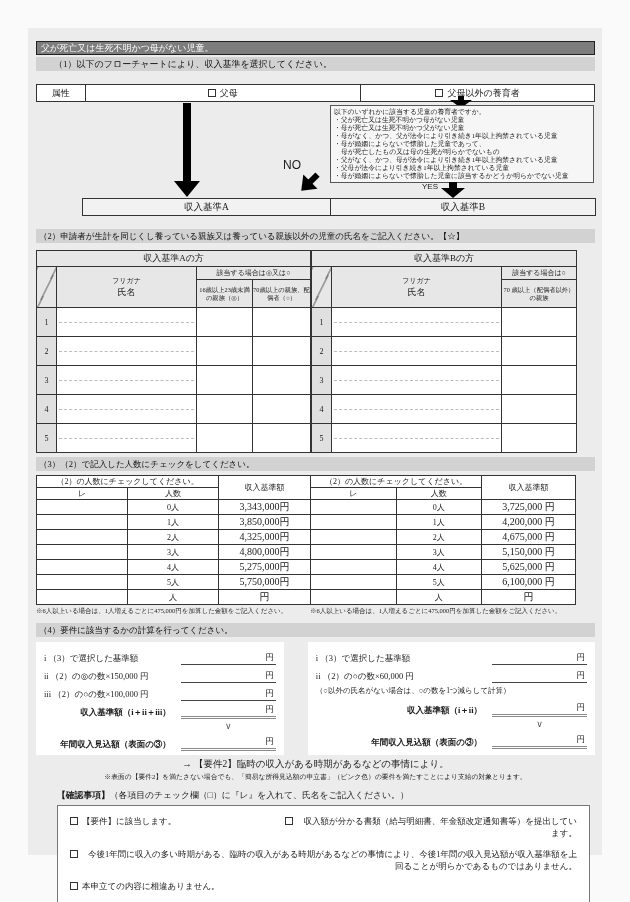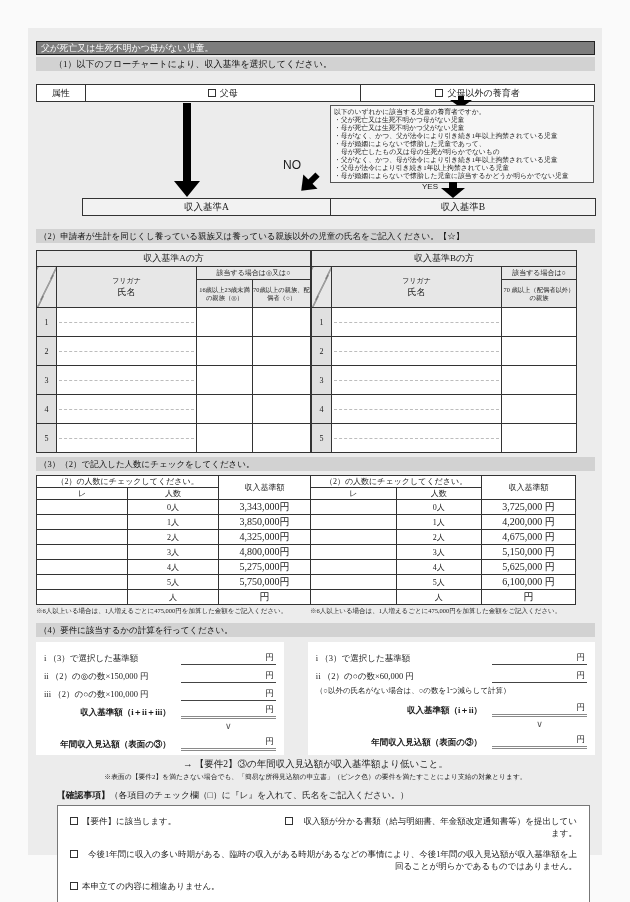--- a/index.html
+++ b/index.html
@@ -427,21 +427,21 @@
         <span class="sp"></span>
             <span class="vsym">∨</span>
       </div>
       <div class="calcrow">
         <span class="clabel sum">年間収入見込額（表面の③）</span>
         <span class="cfield dbl"><span>円</span></span>
       </div>
     </div>
   </div>
 
-  <div class="req2">→ 【要件2】③の年間収入見込額が収入基準額より低いこと。</div>
+  <div class="req2">→ 【要件2】臨時の収入がある時期があるなどの事情により。</div>
   <div class="req2note">※表面の【要件2】を満たさない場合でも、「簡易な所得見込額の申立書」（ピンク色）の要件を満たすことにより支給の対象とります。</div>
 
   <div class="confwrap">
     <div class="conftitle">
       <b>【確認事項】</b><span>（各項目のチェック欄（□）に『レ』を入れて、氏名をご記入ください。）</span>
     </div>
     <div class="confbox">
       <div class="confrow">
         <div class="confitem" style="width:230px;">
           <span class="cb"></span>

